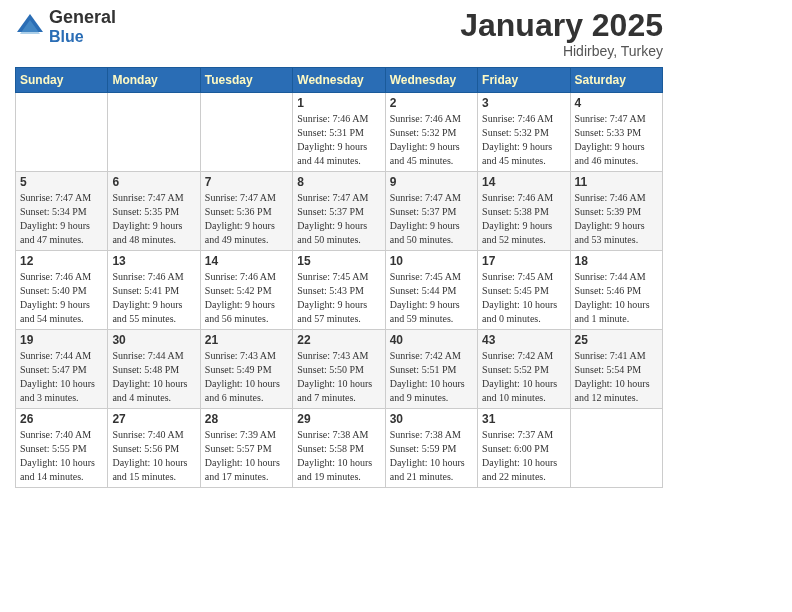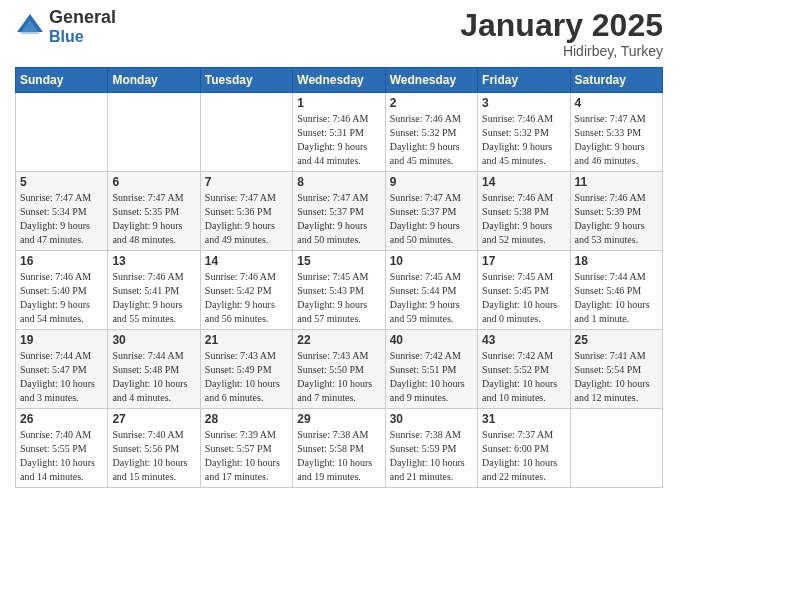--- a/index.html
+++ b/index.html
@@ -215,21 +215,21 @@
           <td>
             <span class="day-num">11</span>
             <div class="day-info" style="white-space: pre-line;">Sunrise: 7:46 AM
 Sunset: 5:39 PM
 Daylight: 9 hours
 and 53 minutes.</div>
           </td>
         </tr>
         <tr>
           <td>
-            <span class="day-num">16</span>
+            <span class="day-num">12</span>
             <div class="day-info" style="white-space: pre-line;">Sunrise: 7:46 AM
 Sunset: 5:40 PM
 Daylight: 9 hours
 and 54 minutes.</div>
           </td>
           <td>
             <span class="day-num">13</span>
             <div class="day-info" style="white-space: pre-line;">Sunrise: 7:46 AM
 Sunset: 5:41 PM
 Daylight: 9 hours

